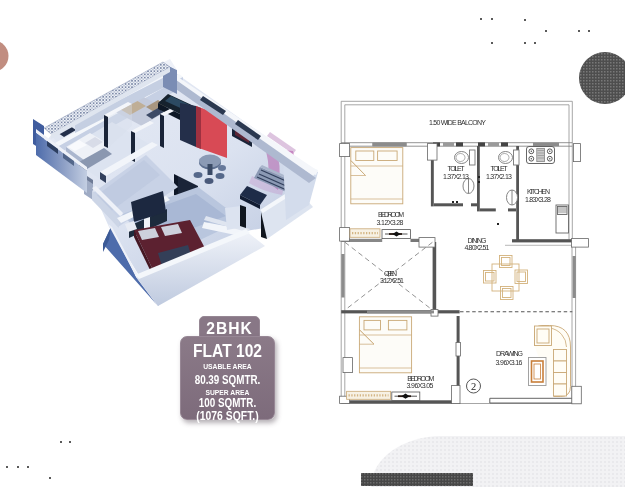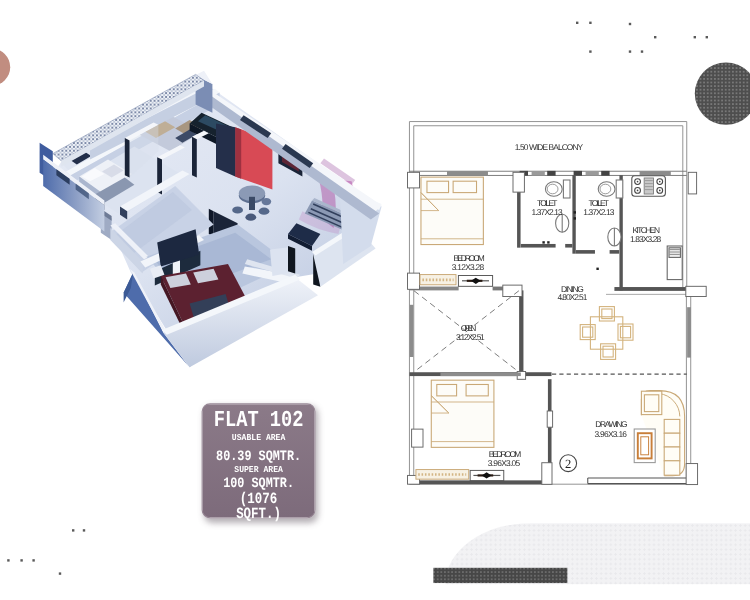--- a/index.html
+++ b/index.html
@@ -242,22 +242,25 @@
 <polygon points="33,119 44,126 44,151 33,144" fill="#3f5c9e"></polygon>
 
 <polygon points="36,129 87,167 87,171 36,133" fill="#eef1f8"></polygon>
 
 <polygon points="36,133 87,171 87,193 36,155" fill="url(#gWingFace)"></polygon>
 
 <polygon points="47,141 58,149 58,154 47,146" fill="#2c3e60"></polygon>
 <polygon points="63,153 74,161 74,166 63,158" fill="#32476c" opacity="0.7"></polygon>
 </svg>
 
-
-<div class="abs" style="left:168px;top:336px;width:95px;height:96px;background:linear-gradient(180deg,#8b7a88,#7d6b7b);border-radius:7px;box-shadow:2px 3px 5px rgba(90,80,90,0.45);border:1px solid #978795;box-sizing:border-box;font-family:Liberation Mono, monospace;">
+<div class="abs" style="left:199px;top:316px;width:61px;height:24px;background:#887786;border-radius:5px 5px 0 0;border:1px solid #968794;box-sizing:border-box;">
+<div class="boxline" style="font-size:17px;letter-spacing:1px;margin-top:3px;transform:scaleX(0.92);">2BHK</div>
+</div>
+
+<div class="abs" style="left:180px;top:336px;width:95px;height:84px;background:linear-gradient(180deg,#8b7a88,#7d6b7b);border-radius:7px;box-shadow:2px 3px 5px rgba(90,80,90,0.45);border:1px solid #978795;box-sizing:border-box;">
 
 <div class="boxline" style="font-size:19px;margin-top:4px;transform:scaleX(0.82);">FLAT 102</div>
 
 <div class="boxline" style="font-size:7.5px;margin-top:3px;transform:scaleX(0.9);">USABLE AREA</div>
 
 <div class="boxline" style="font-size:12px;margin-top:3px;transform:scaleX(0.82);">80.39 SQMTR.</div>
 
 <div class="boxline" style="font-size:7.5px;margin-top:3px;transform:scaleX(0.9);">SUPER AREA</div>
 
 <div class="boxline" style="font-size:12px;margin-top:1px;transform:scaleX(0.82);">100 SQMTR.</div>

